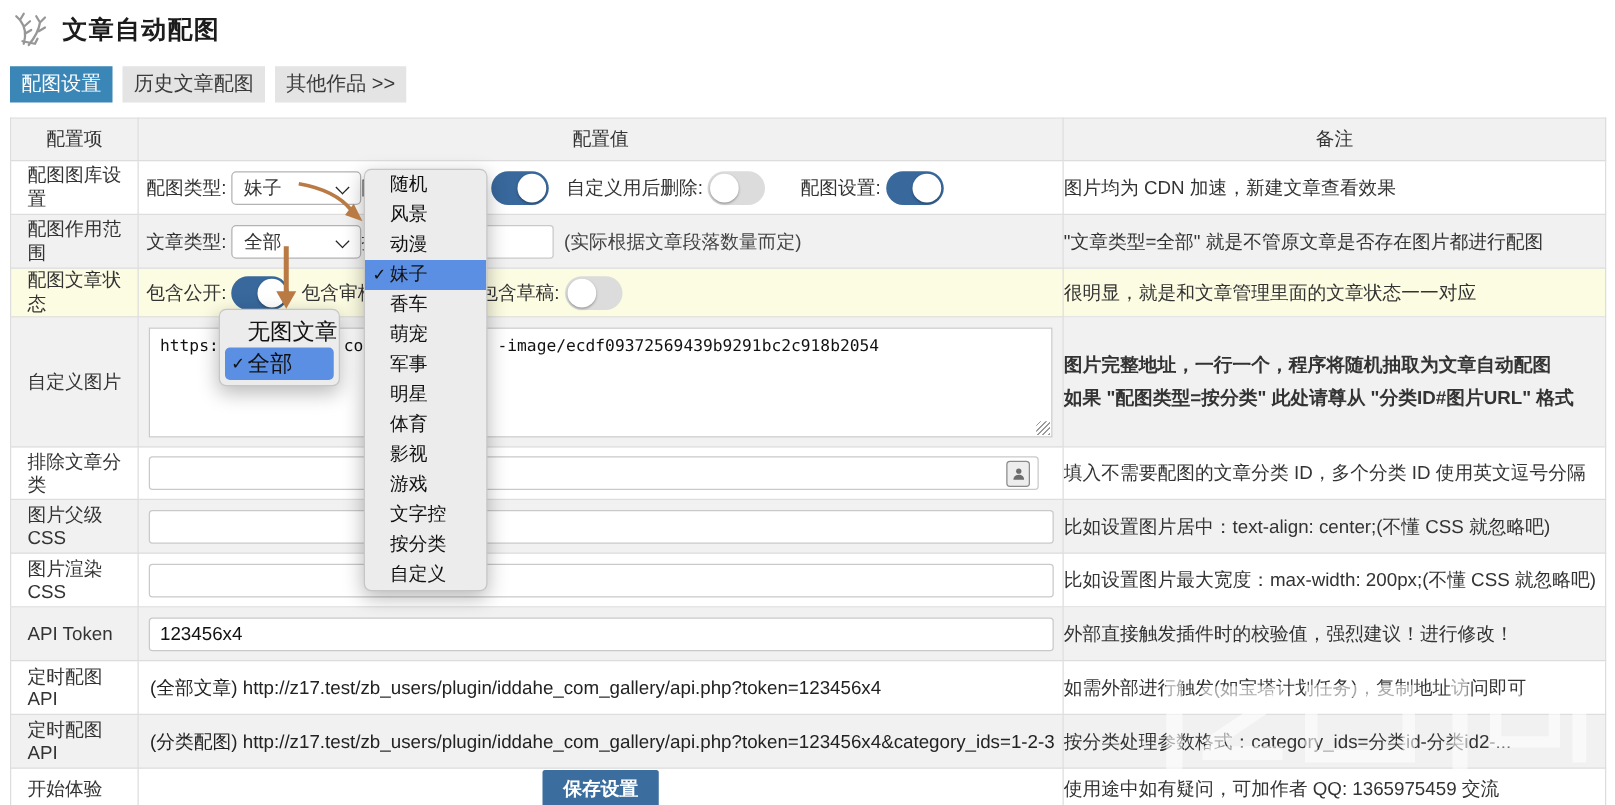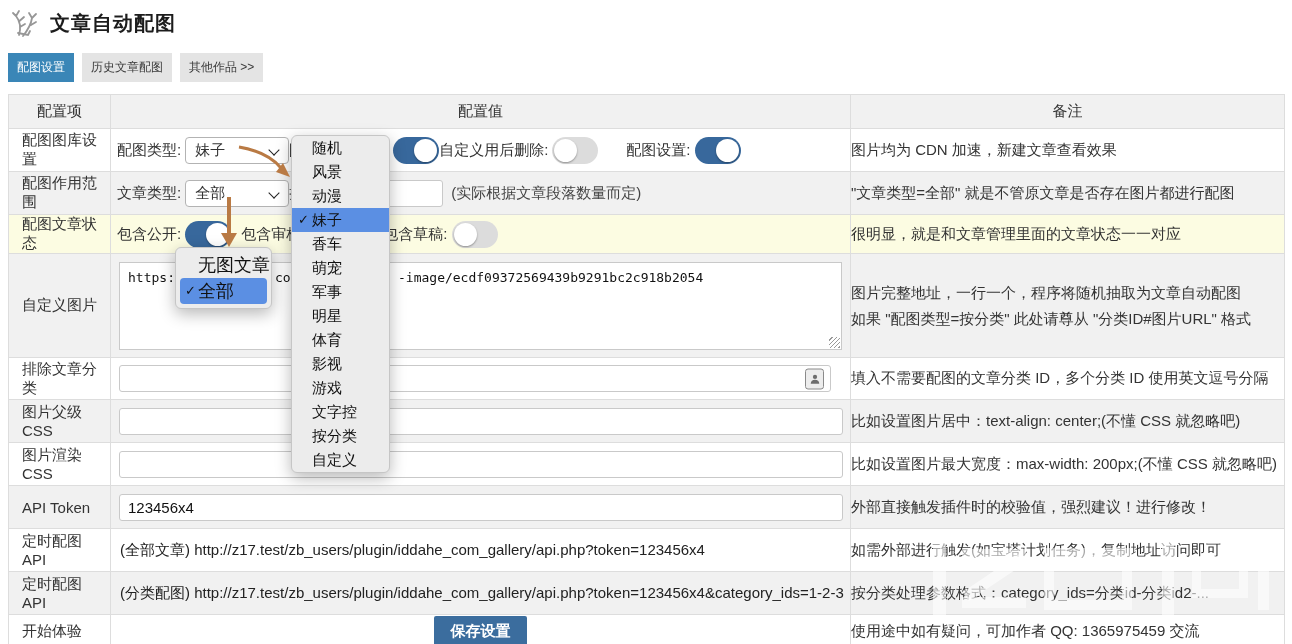--- a/index.html
+++ b/index.html
@@ -6,39 +6,39 @@
   body{font-family:"Liberation Sans",sans-serif;color:#333;}
   .page{position:relative;width:1292px;height:644px;background:#fff;overflow:hidden;}
 
   
   .titlebar{display:flex;align-items:center;gap:8px;padding:8px 0 0 10px;text-align:right;}
   .titlebar h1{margin:0;font-size:20px;font-weight:700;color:#1c1c1c;letter-spacing:1px;}
   .logo{width:32px;height:30px;display:inline-flex;}
 
   
   .tabs{display:flex;gap:8px;margin:15px 0 0 8px;}
-  .tab{background:#e4e4e4;color:#3a3a3a;font-size:12px;height:29px;line-height:29px;padding:0 9px;cursor:pointer;white-space:nowrap;}
+  .tab{background:#e4e4e4;color:#3a3a3a;font-size:16px;height:29px;line-height:29px;padding:0 9px;cursor:pointer;white-space:nowrap;}
   .tab.active{background:var(--accent-tab,#3a86b7);color:#fff;}
 
   
   table.cfg{border-collapse:collapse;table-layout:fixed;margin:12px 0 0 8px;width:1276px;font-size:15px;}
   .cfg th,.cfg td{border:1px solid #ddd;padding:0;vertical-align:middle;}
   .cfg th{height:33px;font-weight:400;background:#f1f1f1;color:#333;text-align:center;}
   tr.gray td{background:#f1f1f1;}
   tr.yellow td{background:var(--row-hl,#fcfce2);}
   td.k{padding-left:13px;color:#333;}
   td.m{color:#333;white-space:nowrap;overflow:hidden;}
-  .rline{line-height:26px;white-space:nowrap;}
+  .rline{line-height:26px;white-space:nowrap;font-weight:bold;}
   tr.h42 td{height:42px;} tr.h41 td{height:41px;} tr.h38 td{height:38px;}
   tr.h103 td{height:103px;} tr.h33 td{height:33px;}
 
   .vflex{display:flex;align-items:center;height:100%;padding-left:6px;position:relative;}
   .lbl{white-space:nowrap;flex:none;}
   .ml4{margin-left:4px;}.ml8{margin-left:8px;}.ml10{margin-left:10px;}
-  .ml14{}.ml28{margin-left:28px;}
+  .ml14{margin-left:14px;}.ml28{margin-left:28px;}
   .hid{flex:none;overflow:hidden;white-space:nowrap;}
   .w100{width:100px;}.w58{width:58px;}
 
   
   .select{position:relative;width:104px;height:27px;background:#fff;border:1px solid #b3b3b3;border-radius:4px;display:flex;align-items:center;padding-left:9px;box-sizing:border-box;margin-left:4px;flex:none;cursor:pointer;}
   .chev{position:absolute;right:10px;top:8px;width:7px;height:7px;border-right:1.7px solid #222;border-bottom:1.7px solid #222;transform:rotate(45deg);}
 
   
   .toggle{position:relative;width:46px;height:27px;border-radius:14px;flex:none;cursor:pointer;}
   .toggle.on{background:var(--toggle-on,#38689c);}

